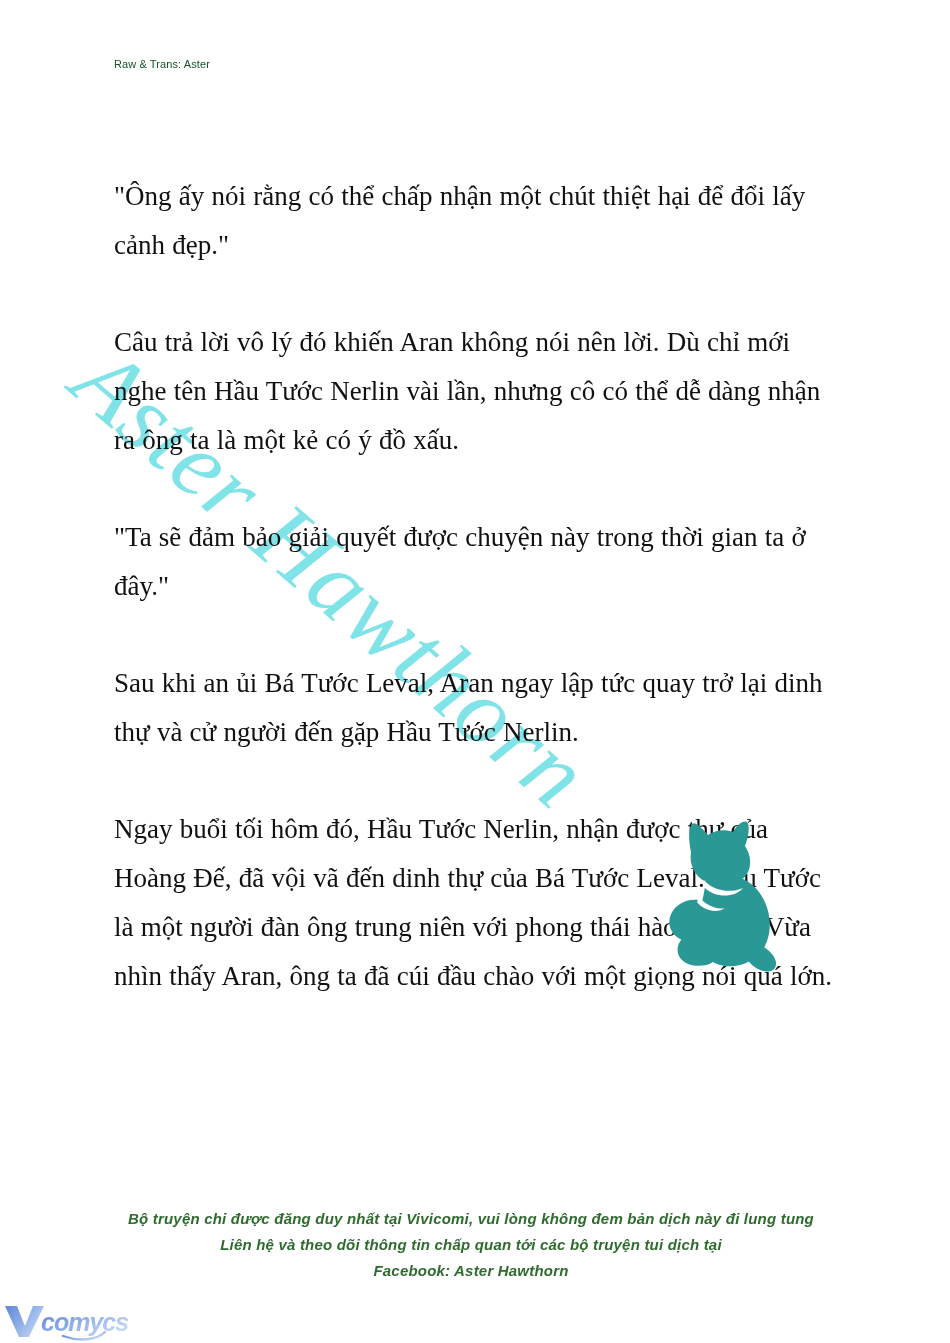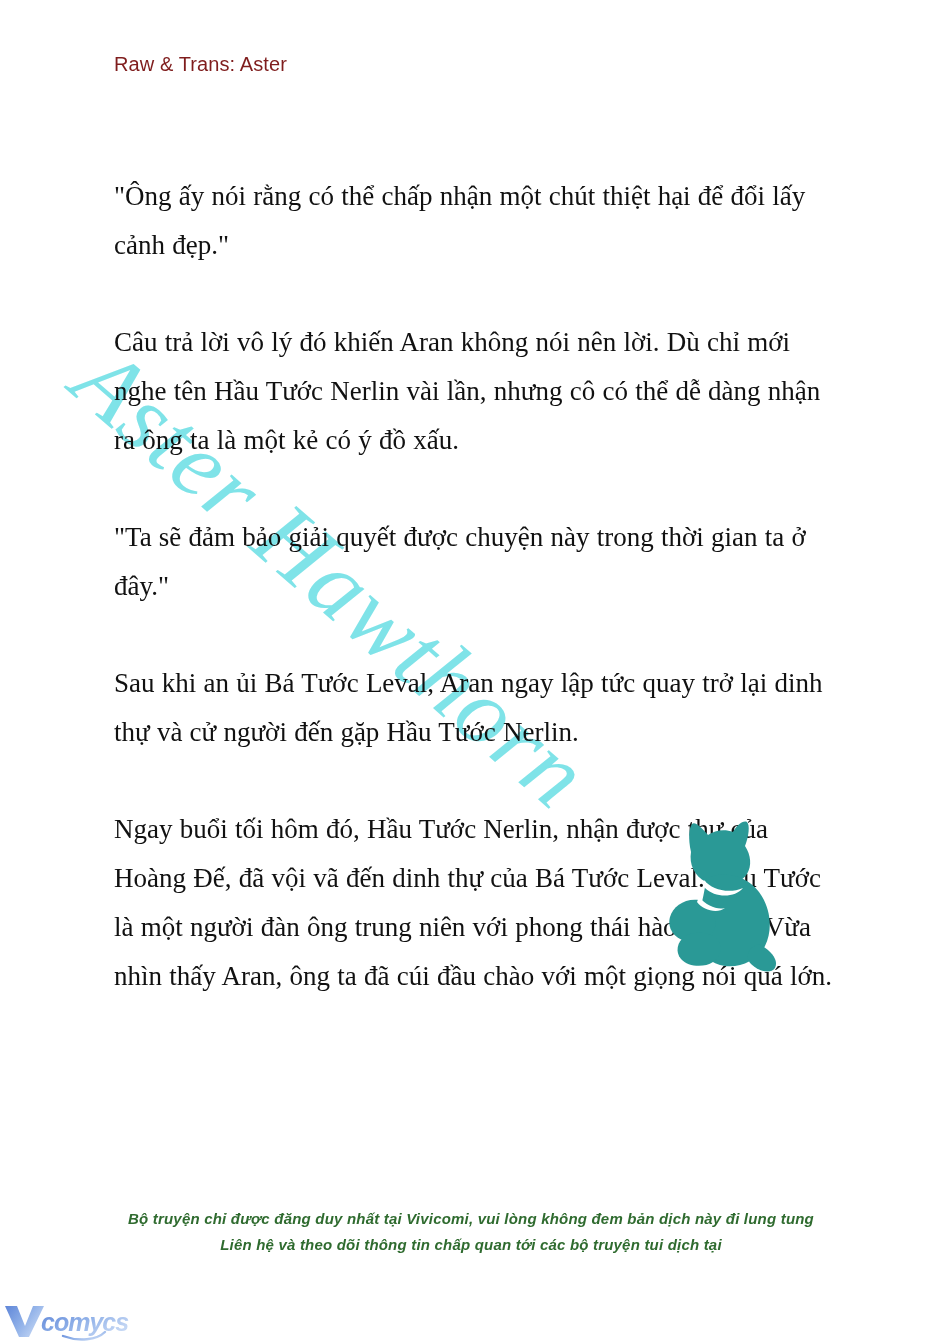--- a/index.html
+++ b/index.html
@@ -21,23 +21,23 @@
     inset: 0;
     background: #ffffff;
   }
 
   
   .header-credit {
     position: absolute;
     left: 114px;
     top: 54px;
     font-family: "Liberation Sans", "DejaVu Sans", sans-serif;
-    font-size: 20px;
+    font-size: 11px;
     line-height: 20px;
-    color: #7f1d1d;
+    color: #14532d;
     letter-spacing: 0.1px;
     white-space: nowrap;
   }
 
   
   .body-column {
     position: absolute;
     left: 114px;
     top: 172px;
     width: 724px;
@@ -161,20 +161,21 @@
 
         <path d="M49 62 C57 72 74 76 88 70 C80 80 60 80 50 70 Z" fill="#ffffff"></path>
         <path d="M44 79 C52 88 62 92 70 90 C62 96 48 92 42 84 Z" fill="#ffffff"></path>
       </g>
     </svg>
   </div>
 
   <div class="footer-notice">
     <span class="footer-line">Bộ truyện chỉ được đăng duy nhất tại Vivicomi, vui lòng không đem bản dịch này đi lung tung</span>
     <span class="footer-line">Liên hệ và theo dõi thông tin chấp quan tới các bộ truyện tui dịch tại</span>
+    <span class="footer-line">Facebook: Aster Hawthorn</span>
   </div>
 
   <div class="site-logo">
     <svg viewBox="0 0 148 45" xmlns="http://www.w3.org/2000/svg">
       <defs>
         <linearGradient id="logoGrad" x1="0" y1="0" x2="1" y2="0.6">
           <stop offset="0%" stop-color="#5f86d8"></stop>
           <stop offset="55%" stop-color="#8fb0e8"></stop>
           <stop offset="100%" stop-color="#c3d6f4"></stop>
         </linearGradient>

